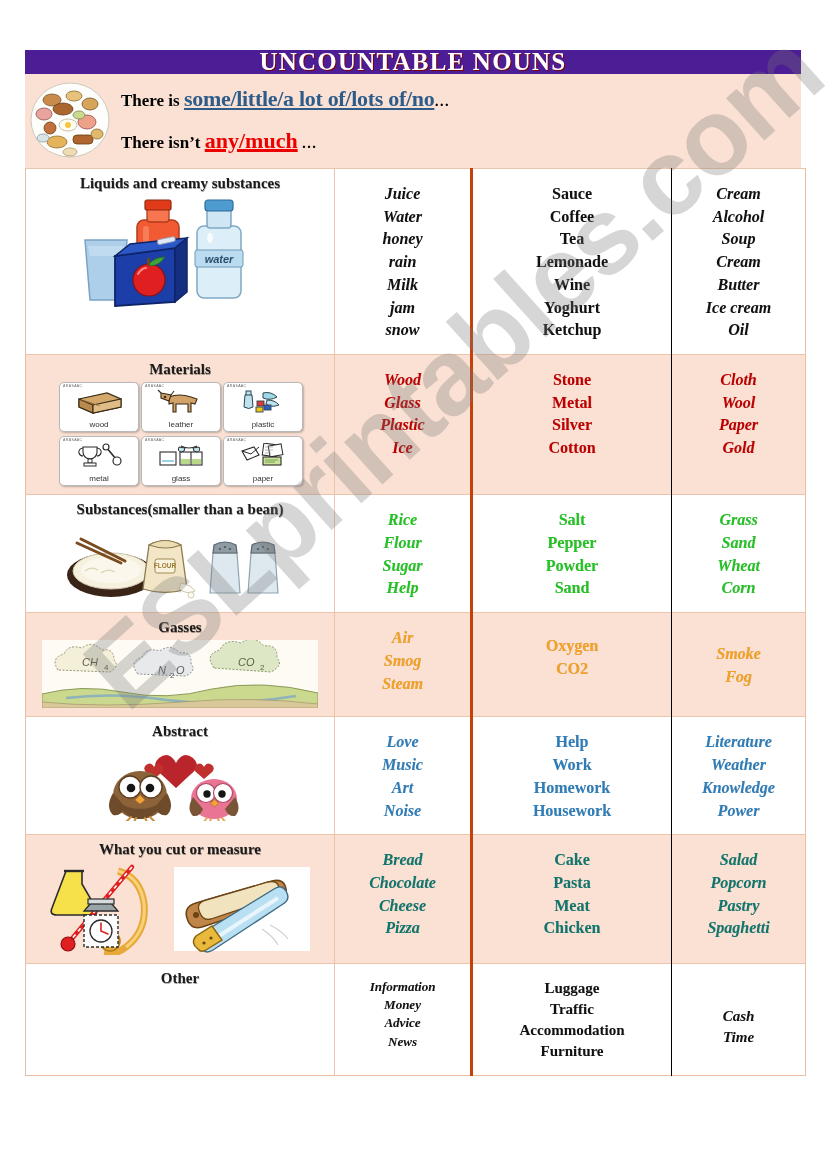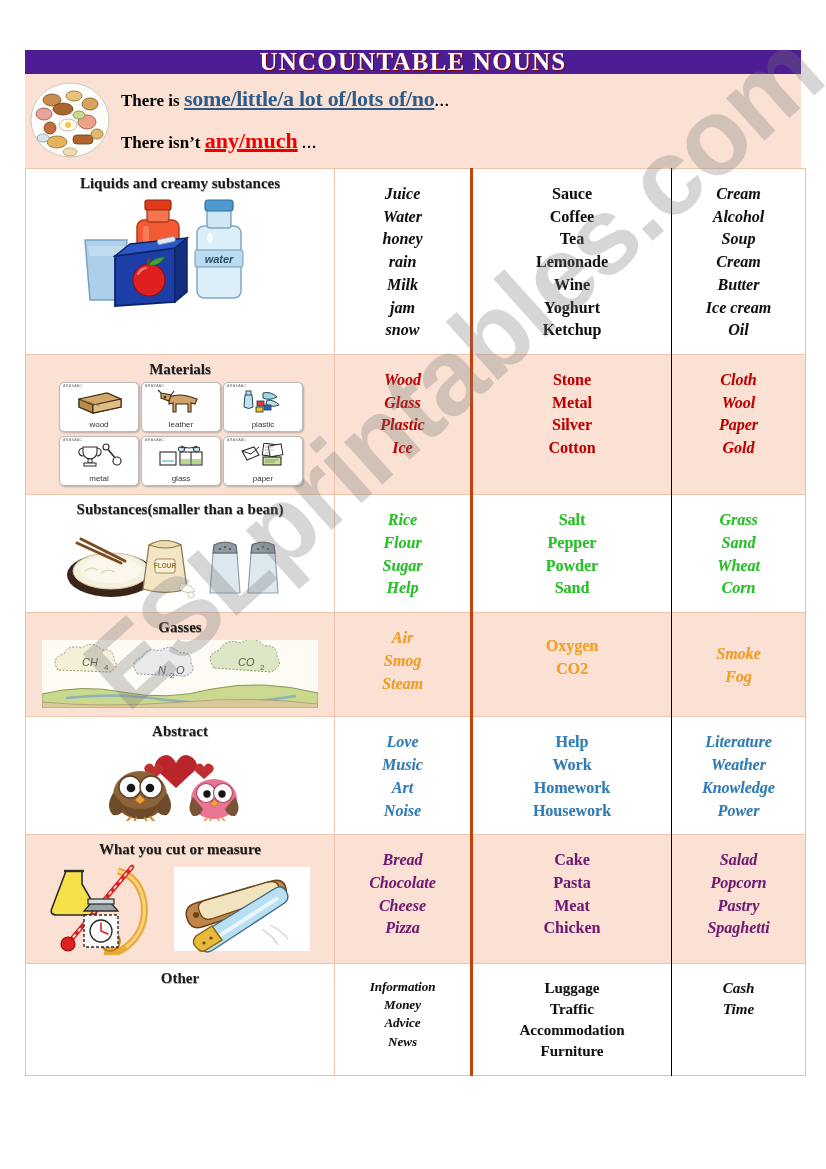--- a/index.html
+++ b/index.html
@@ -124,21 +124,21 @@
     text-shadow:0.4px 0.4px 0 rgba(0,0,0,0.18);
   }
   .word-list div{white-space:nowrap;}
 
   
   .w-black{color:#111111;}
   .w-red{color:#C00000;}
   .w-green{color:#22C322;}
   .w-orange{color:#F4A023;}
   .w-blue{color:#2E7DB8;}
-  .w-tomato{color:#701a75;}
+  .w-tomato{color:#0f766e;}
 
   
   .art{display:block;}
 
   
   .pictocard{
     width:78px;height:48px;
     background:#fff;
     border:1px solid #b9b9b9;
     border-radius:5px;
@@ -688,21 +688,21 @@
         </td>
         <td class="c-2">
           <div class="word-list w-black" style="font-size:15px;">
             <div>Luggage</div>
             <div>Traffic</div>
             <div>Accommodation</div>
             <div>Furniture</div>
           </div>
         </td>
         <td class="c-3">
-          <div class="word-list w-black" style="font-size:15px;">
+          <div class="word-list w-black" style="font-size:15px;margin-top:28px;">
             <div>Cash</div>
             <div>Time</div>
           </div>
         </td>
       </tr>
 
     </tbody>
   </table>
 </div>
 

